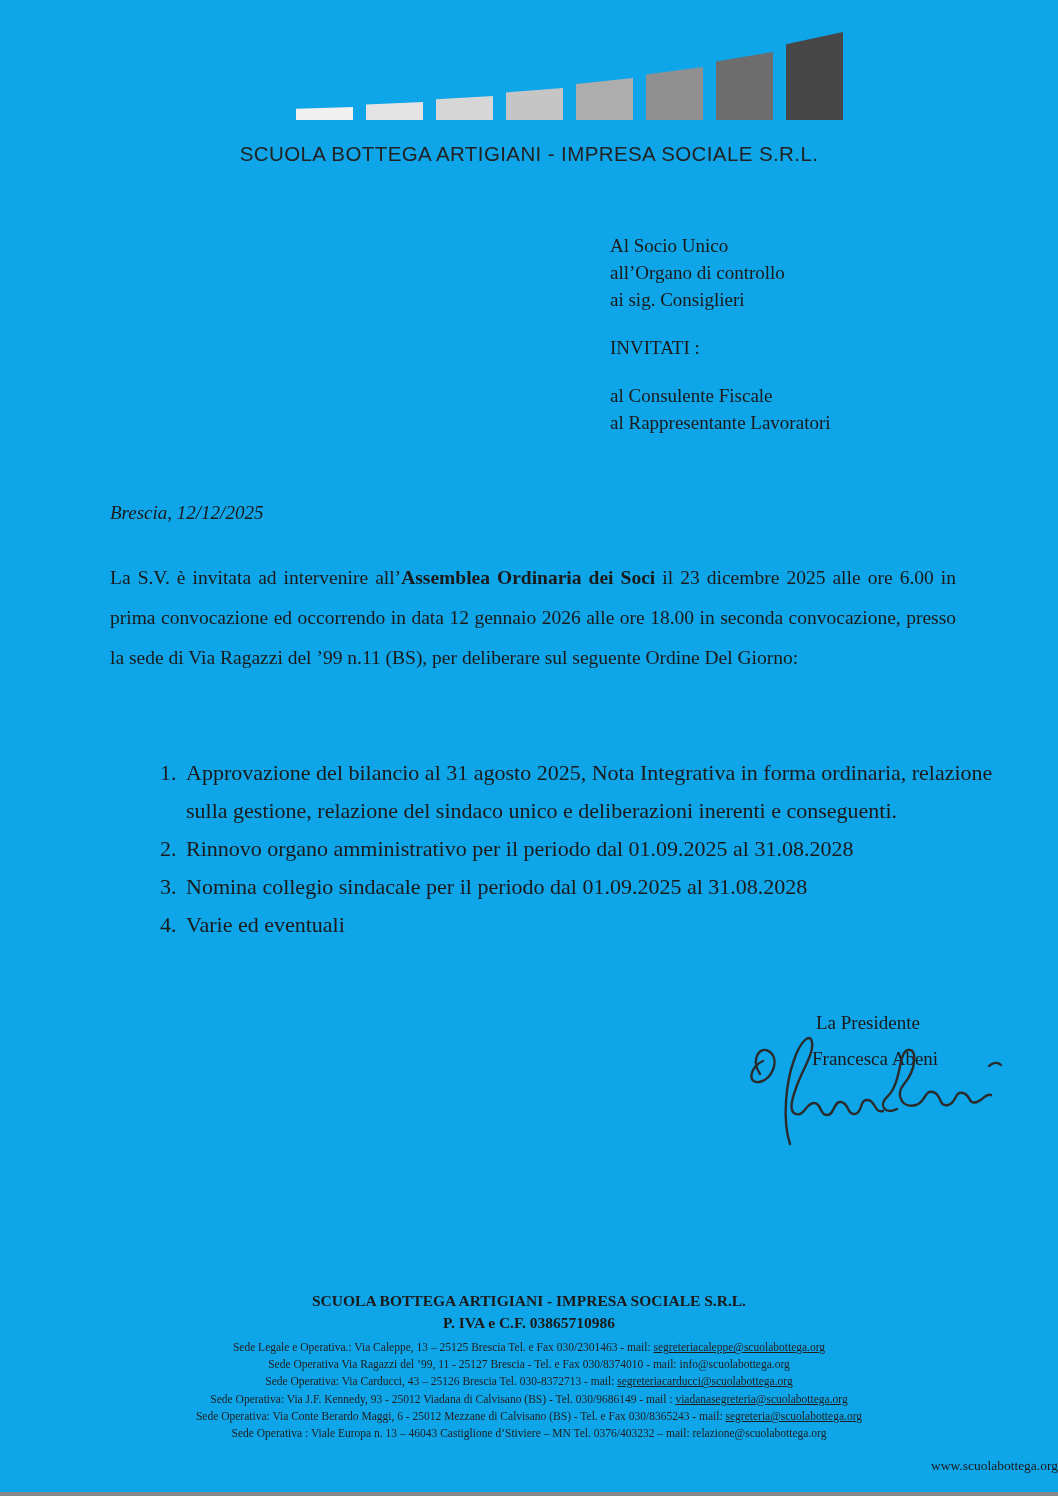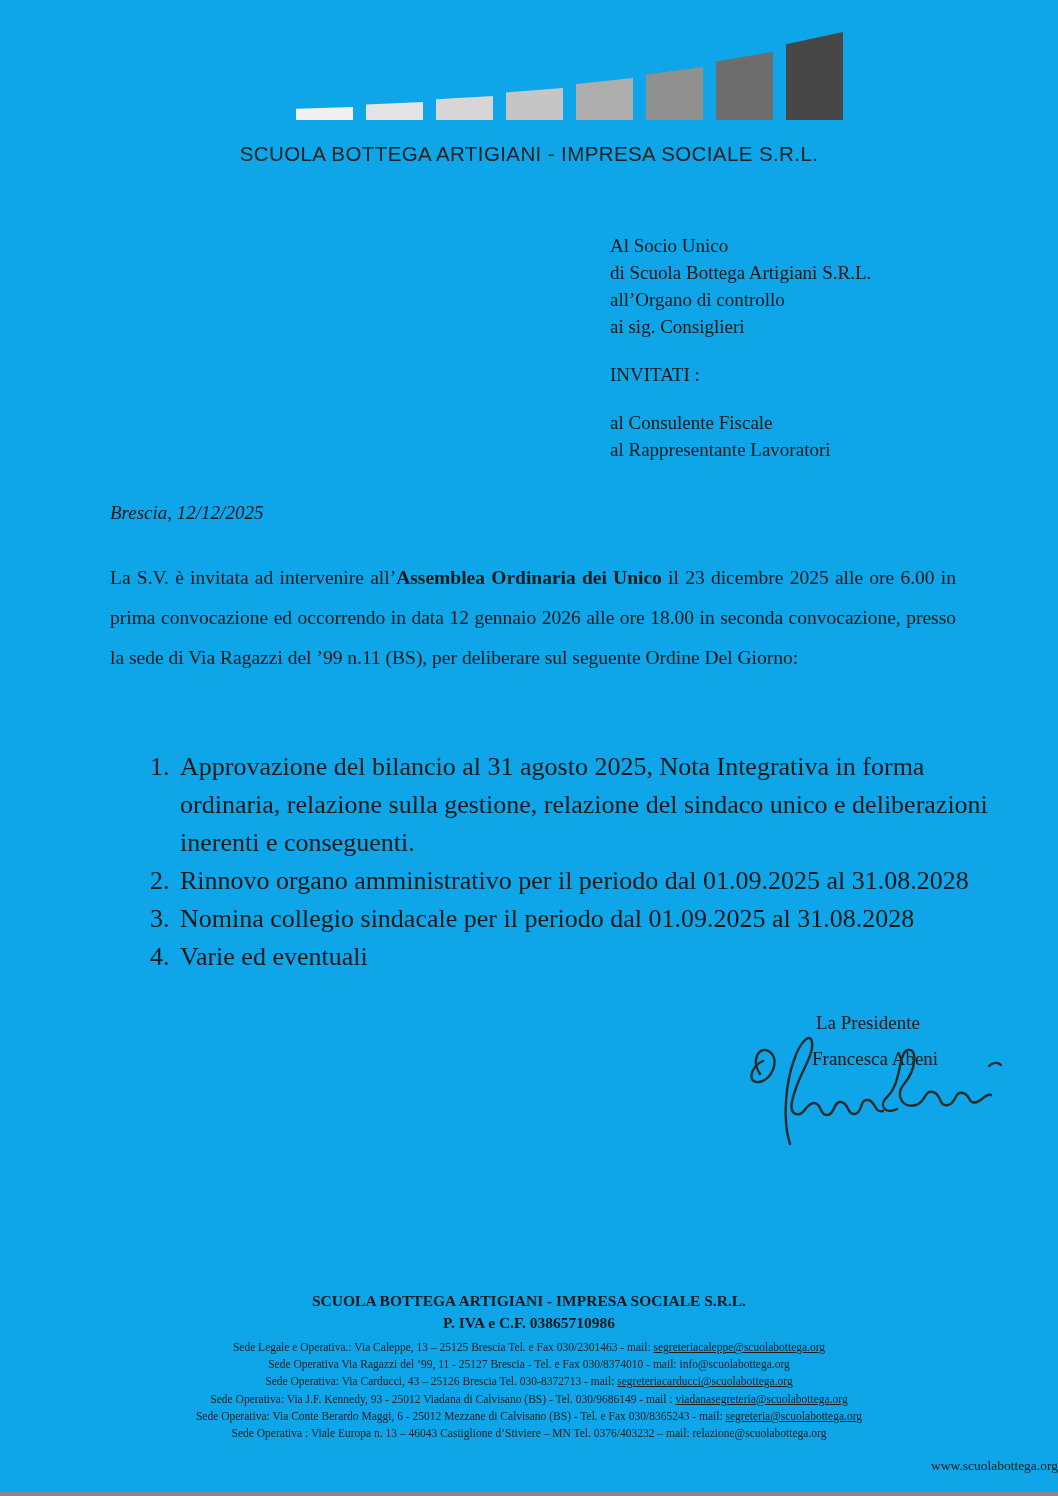--- a/index.html
+++ b/index.html
@@ -45,22 +45,22 @@
 
   .body-par {
     position:absolute; left:110px; top:558px; width:846px;
     font-size:19.5px; line-height:40px;
     text-align:justify;
     margin:0;
   }
 
   .agenda {
     position:absolute; left:140px; top:748px; width:818px;
-    font-size:26px; line-height:38px;
-    margin:0; padding:0 0 0 36px;
+    font-size:22px; line-height:38px;
+    margin:6px; padding:0 0 0 36px;
     list-style-type:decimal;
   }
   .agenda li { padding-left:4px; }
 
   .sig-role { position:absolute; left:816px; top:1012px; font-size:19px; }
   .sig-name { position:absolute; left:812px; top:1048px; font-size:19px; }
   .sig-svg  { position:absolute; left:746px; top:1022px; width:258px; height:128px; pointer-events:none; }
   .sig-svg path { fill:none; stroke:#2b2b2b; stroke-width:2.4; stroke-linecap:round; }
 
   .footer-company, .footer-vat {
@@ -95,33 +95,32 @@
       <div class="bar" style="height: 42px; background: rgb(173, 173, 173);"></div>
       <div class="bar" style="height: 53px; background: rgb(144, 144, 144);"></div>
       <div class="bar" style="height: 68px; background: rgb(109, 109, 109);"></div>
       <div class="bar" style="height: 88px; background: rgb(71, 71, 71);"></div>
     </div>
 
   <div class="company-title">SCUOLA BOTTEGA ARTIGIANI - IMPRESA SOCIALE S.R.L.</div>
 
   <div class="recipients">
     <div>Al Socio Unico</div>
-    <div>di Scuola Bottega Artigiani S.R.L.</div>
     <div>all’Organo di controllo</div>
     <div>ai sig. Consiglieri</div>
     <div class="gap"></div>
     <div>INVITATI :</div>
     <div class="gap"></div>
     <div>al Consulente Fiscale</div>
     <div>al Rappresentante Lavoratori</div>
   </div>
 
   <div class="dateline">Brescia, 12/12/2025</div>
 
-  <p class="body-par"><span>La S.V. è invitata ad intervenire all’</span><b>Assemblea Ordinaria dei Unico</b><span> il 23 dicembre 2025 alle ore 6.00 in prima convocazione ed occorrendo in data 12 gennaio 2026 alle ore 18.00 in seconda convocazione, presso la sede di Via Ragazzi del ’99 n.11 (BS), per deliberare sul seguente Ordine Del Giorno:</span></p>
+  <p class="body-par"><span>La S.V. è invitata ad intervenire all’</span><b>Assemblea Ordinaria dei Soci</b><span> il 23 dicembre 2025 alle ore 6.00 in prima convocazione ed occorrendo in data 12 gennaio 2026 alle ore 18.00 in seconda convocazione, presso la sede di Via Ragazzi del ’99 n.11 (BS), per deliberare sul seguente Ordine Del Giorno:</span></p>
 
   <ol class="agenda">
     <li>Approvazione del bilancio al 31 agosto 2025, Nota Integrativa in forma ordinaria, relazione sulla gestione, relazione del sindaco unico e deliberazioni inerenti e conseguenti.</li>
     <li>Rinnovo organo amministrativo per il periodo dal 01.09.2025 al 31.08.2028</li>
     <li>Nomina collegio sindacale per il periodo dal 01.09.2025 al 31.08.2028</li>
     <li>Varie ed eventuali</li>
   </ol>
 
   <div class="sig-role">La Presidente</div>
   <div class="sig-name">Francesca Abeni</div>

